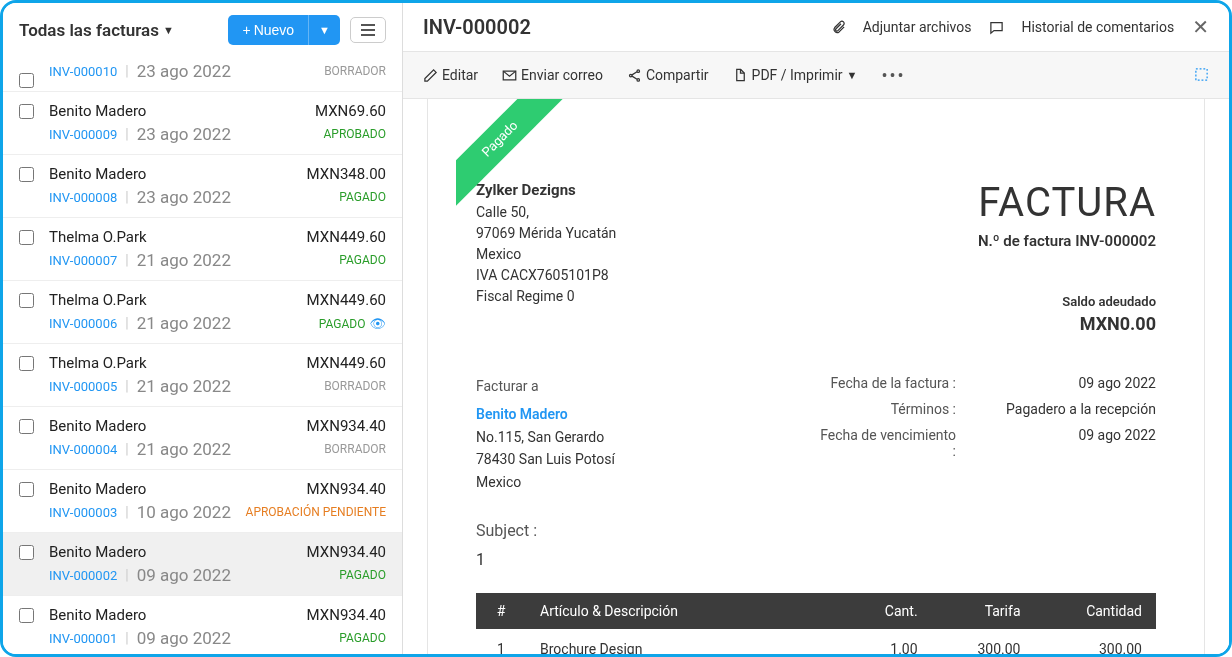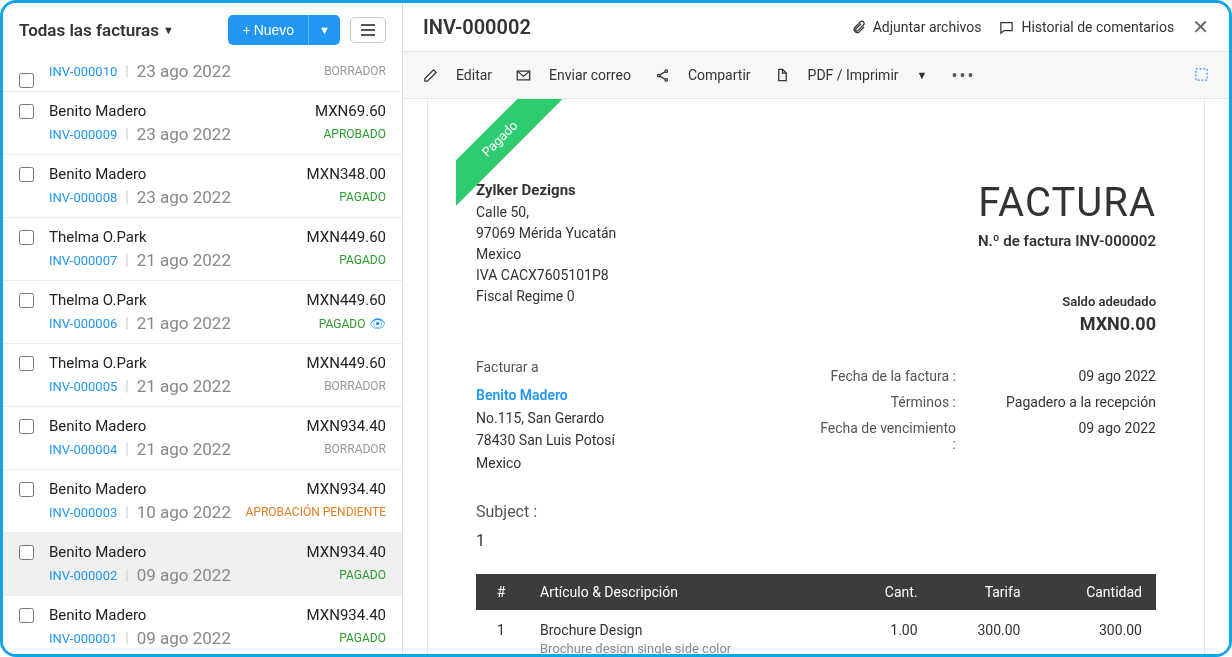--- a/index.html
+++ b/index.html
@@ -34,44 +34,44 @@
     .status-aprobado { color: #2a9d2a; }
     .status-pagado { color: #2a9d2a; }
     .status-aprobacion { color: #e67e22; }
     .eye { color: #2196f3; margin-left: 4px; font-size: 13px; }
     .partial-top { padding-top: 0; }
     
     
     .right-panel { flex: 1; display: flex; flex-direction: column; background: #fff; }
     .right-header { display: flex; align-items: center; padding: 12px 20px; }
     .right-title { font-size: 20px; font-weight: 600; flex: 1; }
-    .header-action { color: #333; font-size: 14px; margin-left: 18px; cursor: pointer; display: flex; align-items: center; gap: 7px; }
+    .header-action { color: #333; font-size: 14px; margin-left: 18px; cursor: pointer; display: flex; align-items: center; gap: 17px; }
     .close-x { font-size: 20px; color: #666; cursor: pointer; margin-left: 18px; }
     
     .toolbar { background: #f7f7f7; border-top: 1px solid #e5e5e5; border-bottom: 1px solid #e5e5e5; display: flex; align-items: center; padding: 0 20px; height: 48px; gap: 24px; }
-    .tool-item { display: flex; align-items: center; gap: 18px; font-size: 14px; color: #333; cursor: pointer; }
+    .tool-item { display: flex; align-items: center; gap: 4px; font-size: 14px; color: #333; cursor: pointer; }
     .more-dots { font-size: 18px; letter-spacing: 2px; cursor: pointer; color: #555; }
     .toolbar-right { margin-left: auto; color: #2196f3; font-size: 18px; cursor: pointer; }
     
     .doc-area { flex: 1; overflow: auto; background: #fff; padding: 0; }
     .doc { margin: 0 24px; border: 1px solid #e5e5e5; border-top: none; background: #fff; position: relative; padding: 80px 48px 20px 48px; min-height: 560px; }
     
     .ribbon { position: absolute; top: 0; left: 28px; width: 110px; height: 110px; overflow: hidden; pointer-events: none; }
     .ribbon-band { position: absolute; width: 160px; height: 32px; background: #2ecc71; color: #fff; text-align: center; line-height: 32px; font-size: 13px; transform: rotate(-45deg); top: 24px; left: -36px; }
     
     .doc-top { display: flex; justify-content: space-between; }
     .company { font-size: 14px; line-height: 1.5; }
     .company-name { font-weight: 700; font-size: 15px; }
     .doc-title { text-align: right; }
     .doc-title h1 { font-size: 40px; font-weight: 400; letter-spacing: 1px; }
     .doc-invno { font-size: 15px; font-weight: 600; margin-top: 6px; text-align: right; }
     .balance-label { font-size: 13px; font-weight: 600; margin-top: 44px; }
     .balance-amt { font-size: 18px; font-weight: 700; margin-top: 4px; }
     
-    .doc-mid { display: flex; justify-content: space-between; margin-top: 22px; align-items: center; }
+    .doc-mid { display: flex; justify-content: space-between; margin-top: 41px; }
     .bill-to { font-size: 14px; line-height: 1.6; }
     .bill-label { color: #555; }
     .bill-name { color: #2196f3; font-weight: 600; margin-top: 6px; }
     .kv-table { text-align: right; font-size: 14px; }
     .kv-row { display: flex; justify-content: flex-end; gap: 40px; margin-bottom: 10px; }
     .kv-key { color: #555; width: 140px; text-align: right; }
     .kv-val { width: 160px; text-align: right; }
     
     .subject { margin-top: 28px; font-size: 16px; }
     .subject-label { color: #555; }

